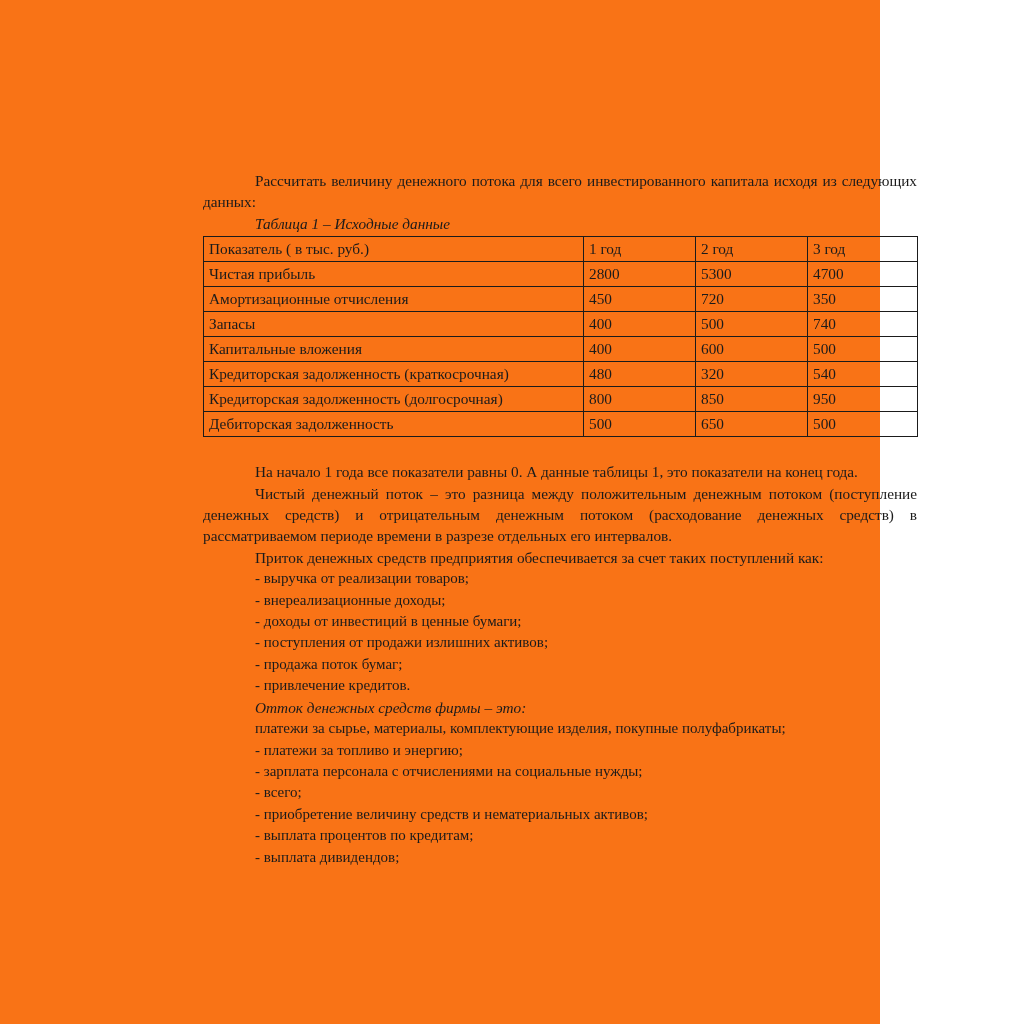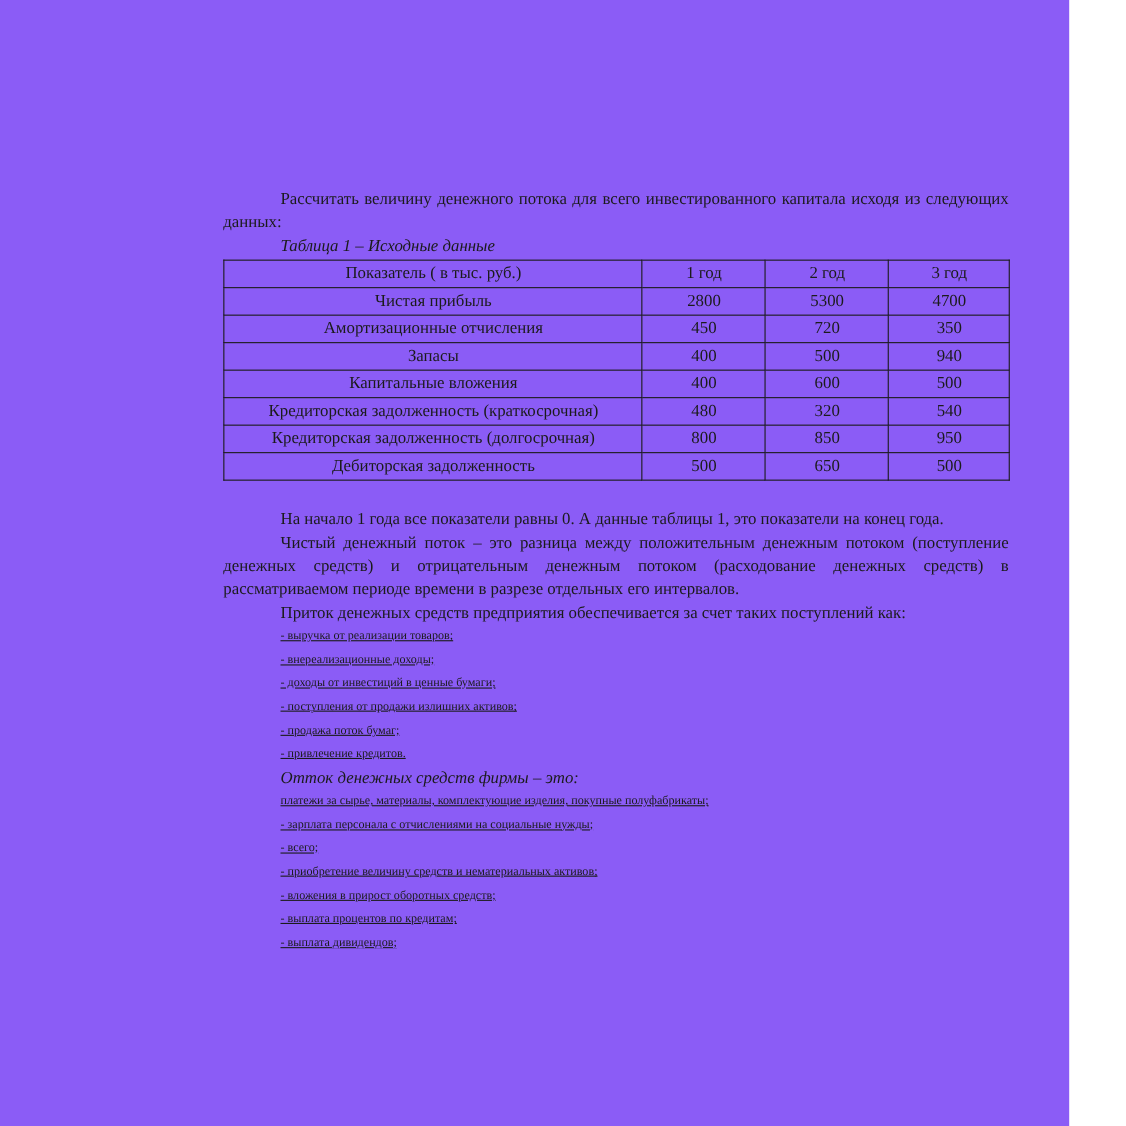--- a/index.html
+++ b/index.html
@@ -11,23 +11,23 @@
     width: 1024px;
     height: 1024px;
     overflow: hidden;
     font-family: "Liberation Serif", "DejaVu Serif", serif;
     color: #1b1b1b;
     -webkit-font-smoothing: none;
   }
 
   .page {
     position: relative;
-    width: 972px;
+    width: 880px;
     height: 1024px;
-    background: #8b5cf6;
+    background: #f97316;
   }
 
   .content {
     position: absolute;
     left: 203px;
     top: 170px;
     width: 714px;
   }
 
   
@@ -51,32 +51,30 @@
     font-style: italic;
   }
 
   
   .list {
     margin: 0;
     padding: 0;
     list-style: none;
   }
   .list li {
-    font-size: 11px;
+    font-size: 15px;
     line-height: 21.4px;
     padding-left: 52px;
     white-space: nowrap;
     margin: 0;
-    text-decoration: underline;
   }
 
   
   .tbl-wrap {
     margin-top: 2px;
-    text-align: center;
   }
   table.data {
     border-collapse: collapse;
     width: 714px;
     table-layout: fixed;
     font-size: 15.3px;
     line-height: 18px;
   }
   table.data td {
     border: 1.6px solid #1b1b1b;
@@ -129,21 +127,21 @@
           <tr>
             <td>Амортизационные отчисления</td>
             <td>450</td>
             <td>720</td>
             <td>350</td>
           </tr>
           <tr>
             <td>Запасы</td>
             <td>400</td>
             <td>500</td>
-            <td>940</td>
+            <td>740</td>
           </tr>
           <tr>
             <td>Капитальные вложения</td>
             <td>400</td>
             <td>600</td>
             <td>500</td>
           </tr>
           <tr>
             <td>Кредиторская задолженность (краткосрочная)</td>
             <td>480</td>
@@ -178,22 +176,22 @@
       <li>- доходы от инвестиций в ценные бумаги;</li>
       <li>- поступления от продажи излишних активов;</li>
       <li>- продажа поток бумаг;</li>
       <li>- привлечение кредитов.</li>
     </ul>
 
     <p class="caption">Отток денежных средств фирмы – это:</p>
 
     <ul class="list">
       <li>платежи за сырье, материалы, комплектующие изделия, покупные полуфабрикаты;</li>
+      <li>- платежи за топливо и энергию;</li>
       <li>- зарплата персонала с отчислениями на социальные нужды;</li>
       <li>- всего;</li>
       <li>- приобретение величину средств и нематериальных активов;</li>
-      <li>- вложения в прирост оборотных средств;</li>
       <li>- выплата процентов по кредитам;</li>
       <li>- выплата дивидендов;</li>
     </ul>
 
   </div>
 </div>
 
 </body></html>

